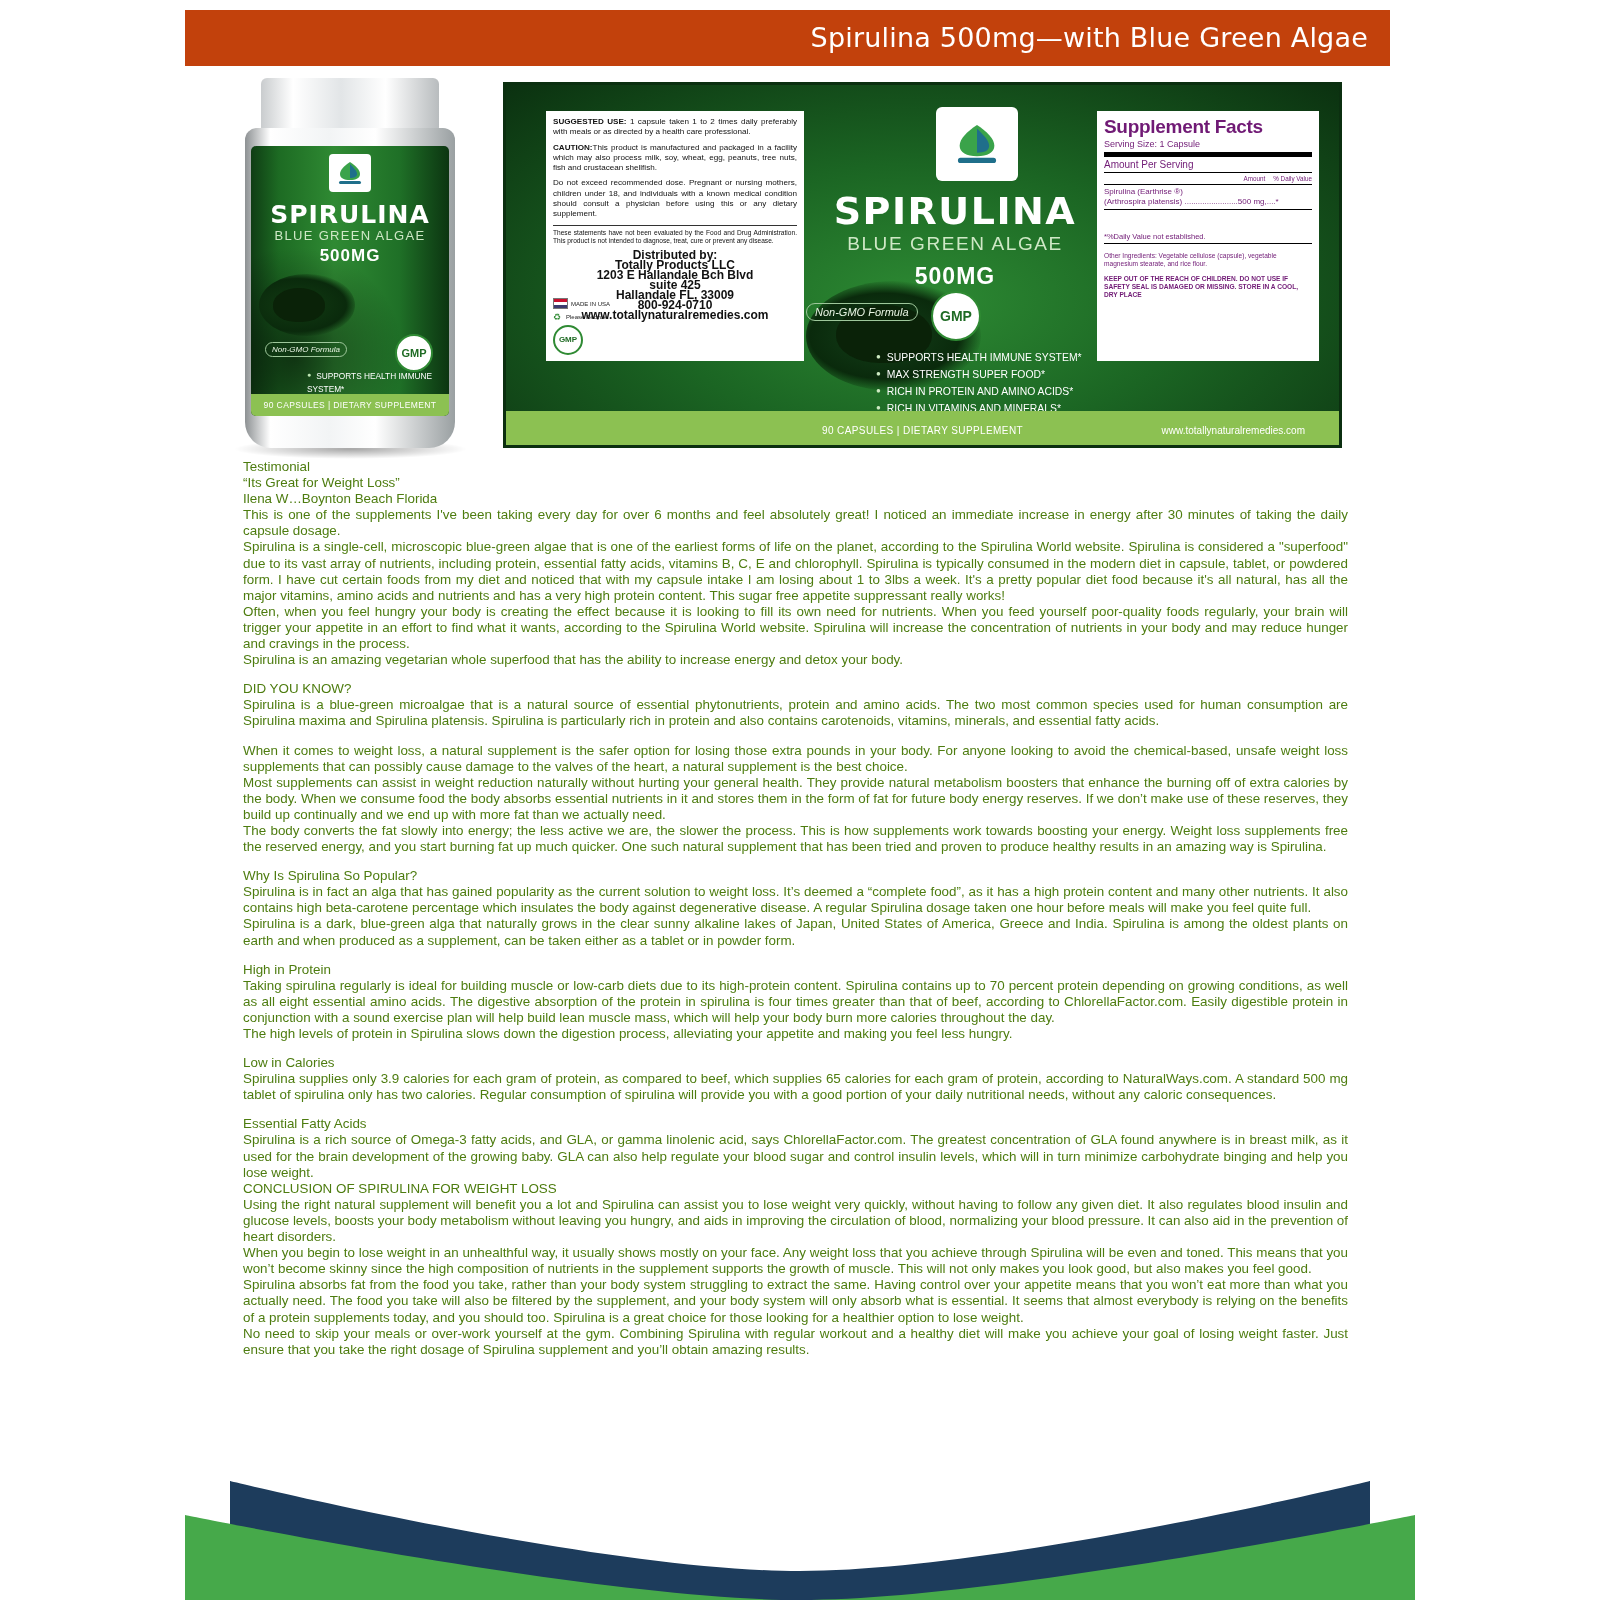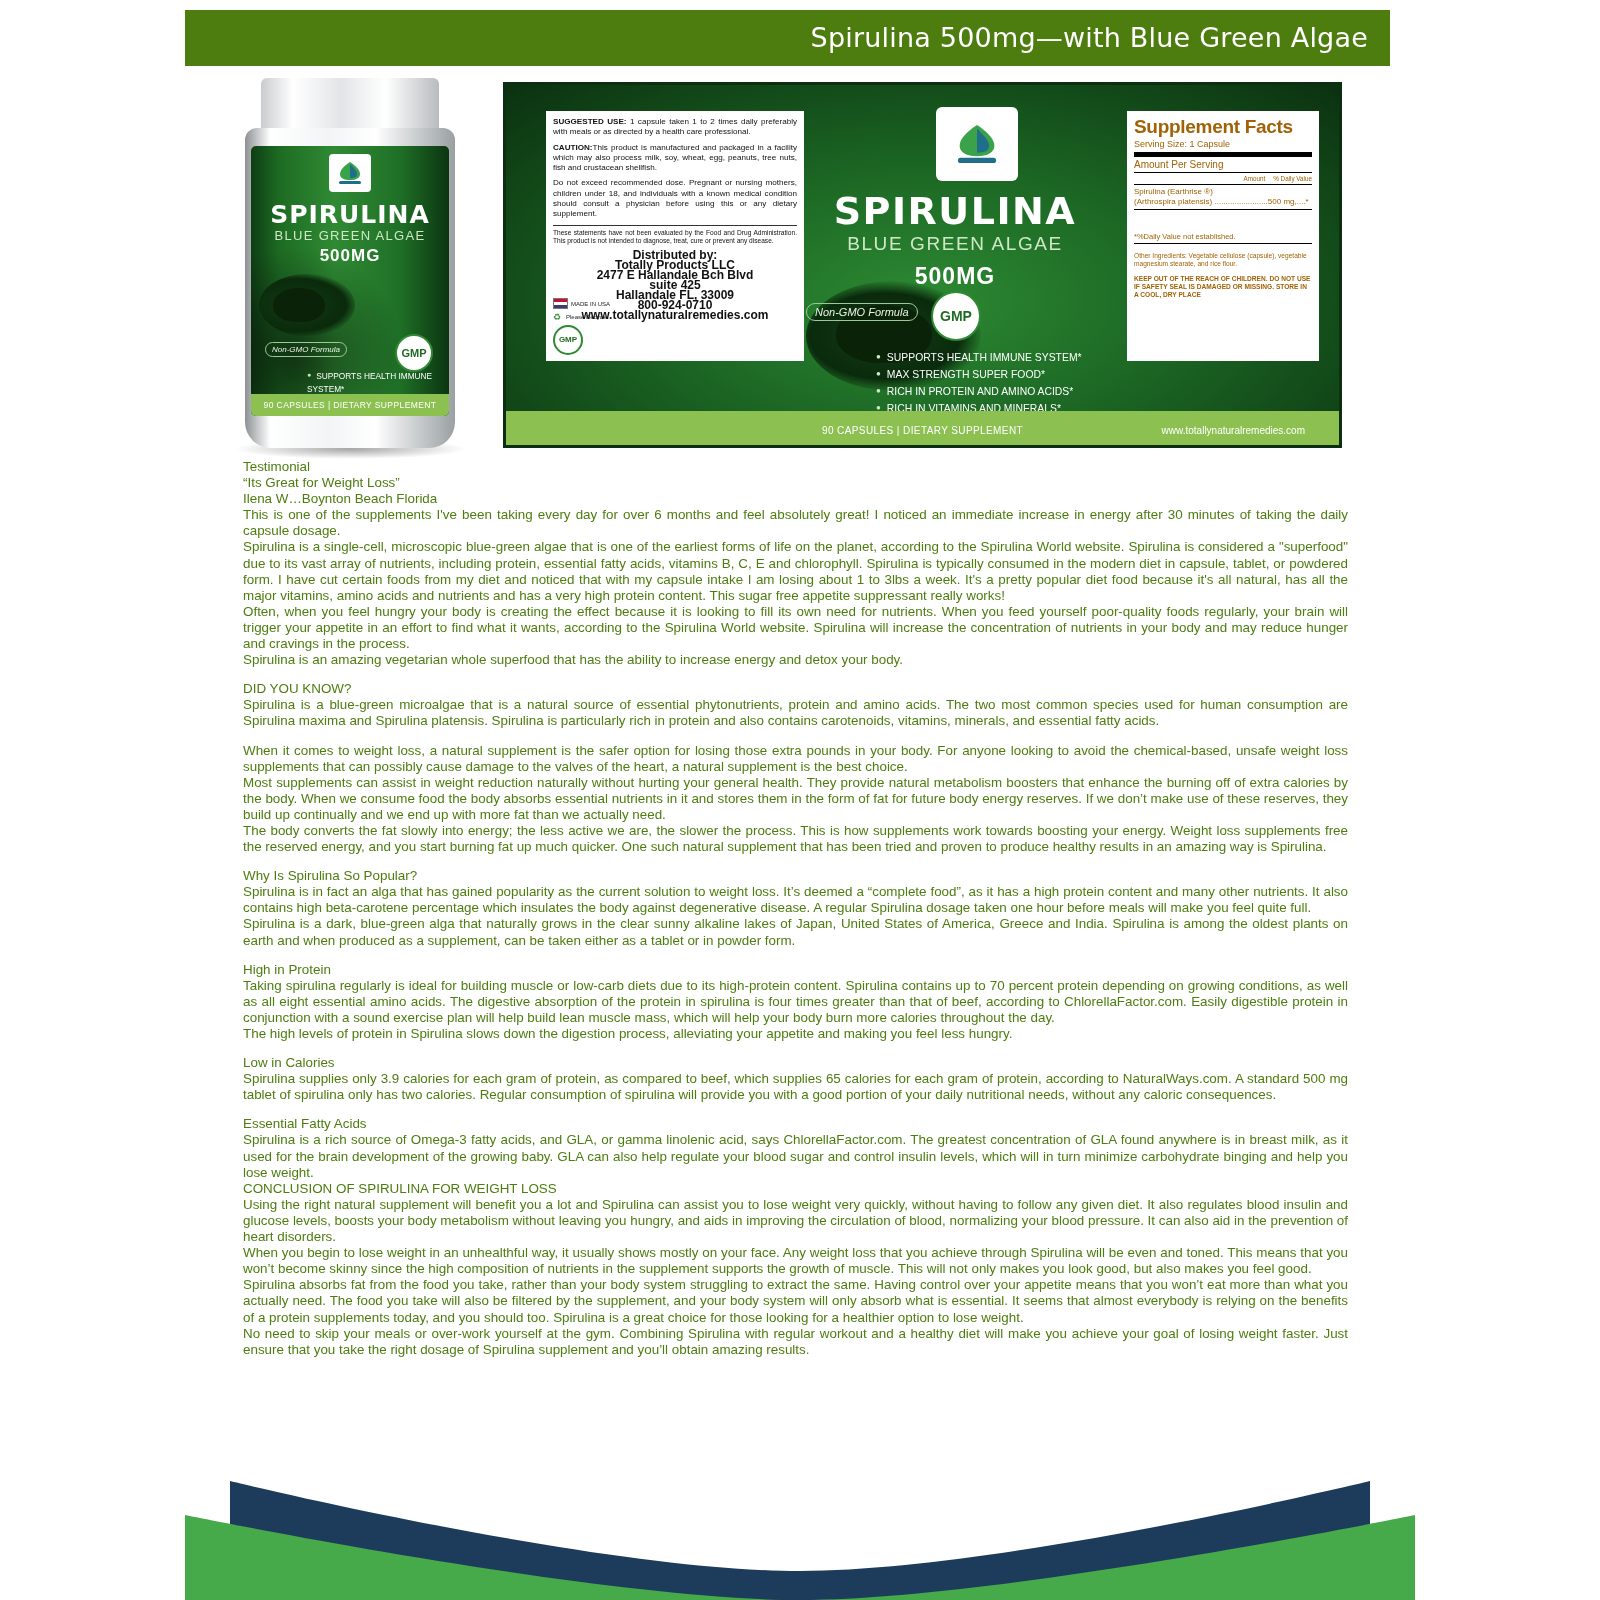--- a/index.html
+++ b/index.html
@@ -8,21 +8,21 @@
     background:#ffffff;
     font-family:"Liberation Sans", sans-serif;
     position:relative;
     overflow:hidden;
   }
   .page{position:relative;width:1600px;height:1600px;background:#fff;}
 
   
   .top-banner{
     position:absolute;top:10px;left:185px;width:1205px;height:56px;
-    background:#4d7c0f;
+    background:#c2410c;
   }
   .top-banner .title{
     position:absolute;right:22px;top:12px;
     color:#ffffff;font-size:27px;letter-spacing:.2px;
     font-family:"DejaVu Sans", sans-serif;
   }
 
   
   .bottom-wave{position:absolute;left:0;bottom:0;width:1600px;height:125px;}
 
@@ -179,22 +179,22 @@
   }
   .flat-gmp{position:absolute;left:425px;top:206px;width:46px;height:46px;font-size:14px;}
   .flat-bullets{
     position:absolute;left:330px;top:254px;color:#fff;font-size:10.4px;line-height:16px;
   }
   .flat-bullets li{list-style:none;margin:0;padding:0;}
   .flat-bullets li:before{content:"\25CF";color:#cdeac2;font-size:8px;margin-right:6px;vertical-align:2px;}
 
   
   .sfacts{
-    position:absolute;right:20px;top:26px;width:192px;height:250px;
-    background:#ffffff;color:#a16207;padding:5px 7px;box-sizing:border-box;
+    position:absolute;right:20px;top:26px;width:222px;height:250px;
+    background:#ffffff;color:#701a75;padding:5px 7px;box-sizing:border-box;
     font-family:"Liberation Sans", sans-serif;
   }
   .sf-title{font-size:19px;font-weight:bold;letter-spacing:-.3px;}
   .sf-serv{font-size:9px;margin-top:1px;}
   .rule-thick{border-bottom:5px solid #000;margin:3px 0 2px;}
   .rule-thin{border-bottom:1px solid #000;margin:2px 0;}
   .sf-amt{font-size:10px;}
   .sf-dvhead{display:flex;justify-content:flex-end;gap:8px;font-size:6.3px;text-align:right;line-height:7px;}
   .sf-row{display:flex;justify-content:space-between;font-size:8px;line-height:10px;}
   .sf-note{font-size:7.5px;margin-top:22px;}
@@ -257,21 +257,21 @@
           <b>SUGGESTED USE:</b><span> 1 capsule taken 1 to 2 times daily preferably with meals or as directed by a health care professional.</span>
         </p>
         <p>
           <b>CAUTION:</b><span>This product is manufactured and packaged in a facility which may also process milk, soy, wheat, egg, peanuts, tree nuts, fish and crustacean shellfish.</span>
         </p>
         <p>Do not exceed recommended dose. Pregnant or nursing mothers, children under 18, and individuals with a known medical condition should consult a physician before using this or any dietary supplement.</p>
         <p class="disclaimer">These statements have not been evaluated by the Food and Drug Administration.  This product is not intended to diagnose, treat, cure or prevent any disease.</p>
         <div class="addr">
           <div>Distributed by:</div>
           <div>Totally Products LLC</div>
-          <div>2477 E Hallandale Bch Blvd</div>
+          <div>1203 E Hallandale Bch Blvd</div>
           <div>suite 425</div>
           <div>Hallandale FL, 33009</div>
           <div>800-924-0710</div>
           <div>www.totallynaturalremedies.com</div>
         </div>
         <div class="badges-row">
           <div class="badge-line">
             <span class="flagbox"></span>
             <span>MADE IN USA</span>
           </div>

